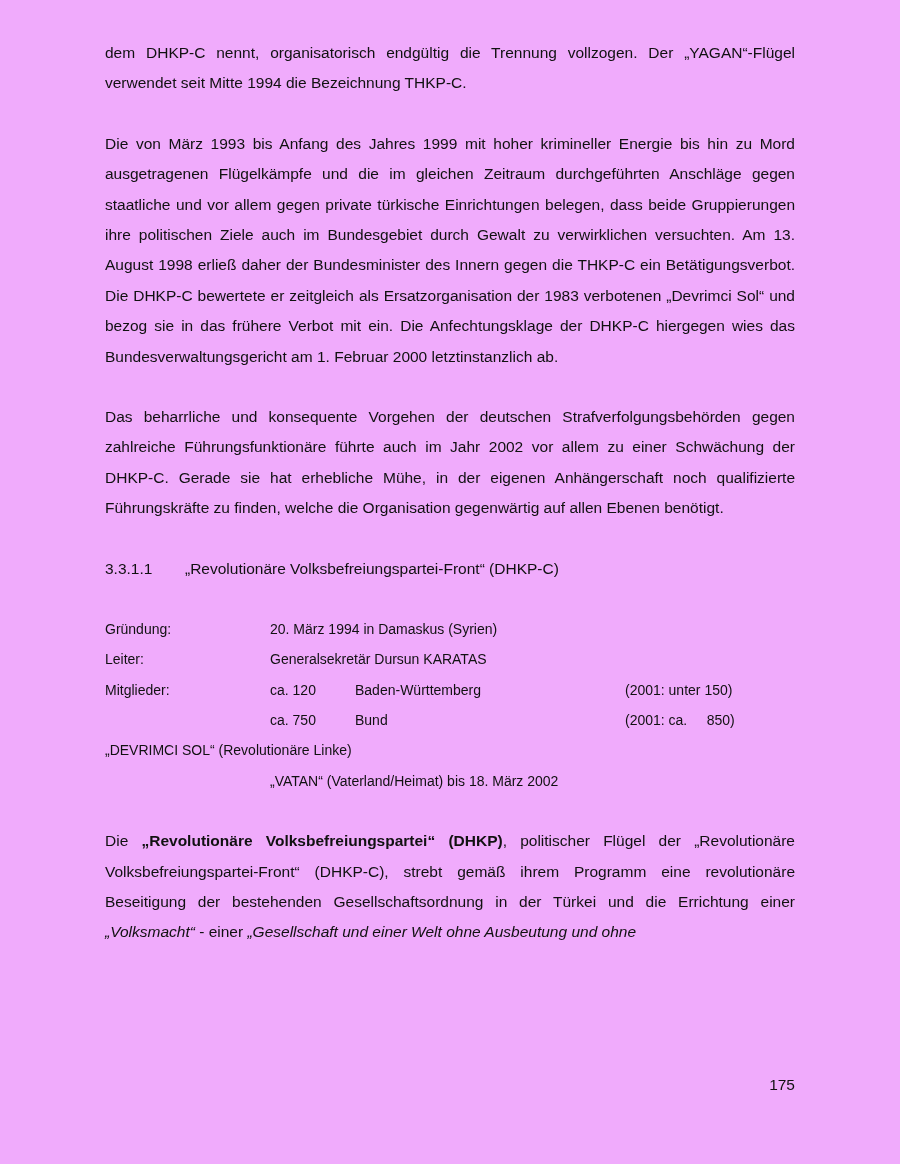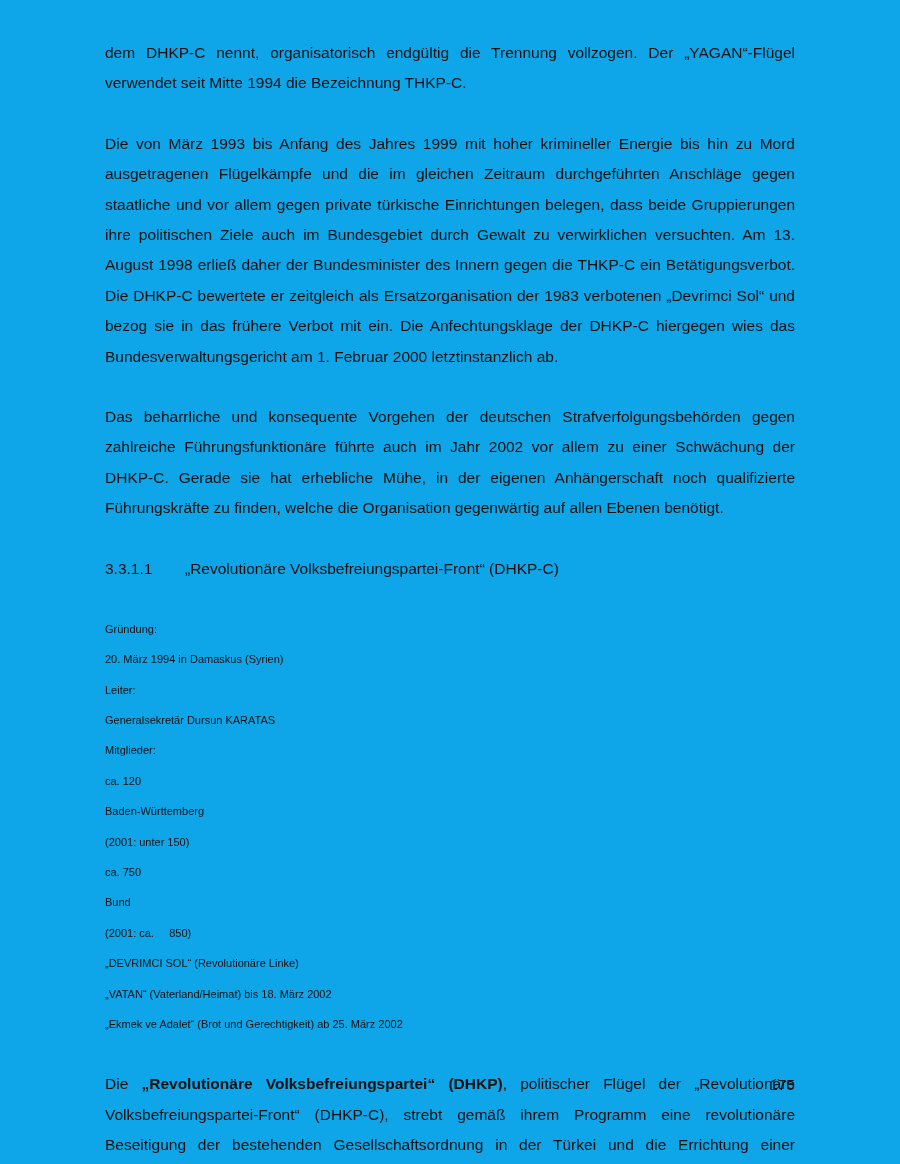--- a/index.html
+++ b/index.html
@@ -6,21 +6,21 @@
   html, body { background: #ffffff; }
   body {
     font-family: "Liberation Sans", "DejaVu Sans", sans-serif;
     color: #111111;
   }
   .page {
     position: relative;
     width: 900px;
     height: 1164px;
     margin: 0 auto;
-    background: #0ea5e9;
+    background: #f0abfc;
     overflow: hidden;
   }
   .content {
     padding: 38px 105px 0 105px;
   }
   .para {
     font-size: 15.5px;
     line-height: 30.4px;
     text-align: justify;
     margin-bottom: 30px;
@@ -38,23 +38,22 @@
     flex-shrink: 0;
   }
   .heading-title {
     flex: 1;
   }
   .info {
     margin-bottom: 30px;
   }
   .info-row {
     display: flex;
-    font-size: 11px;
+    font-size: 14px;
     line-height: 30.4px;
-    flex-direction: column;
   }
   .info-label { width: 165px; flex-shrink: 0; }
   .info-count { width: 85px; flex-shrink: 0; }
   .info-region { width: 270px; flex-shrink: 0; }
   .info-note { white-space: pre; }
   .info-value { flex: 1; }
   .bold { font-weight: bold; }
   .italic { font-style: italic; }
   .page-number {
     position: absolute;
@@ -111,21 +110,20 @@
         <span class="info-value">„DEVRIMCI SOL“ (Revolutionäre Linke)</span>
       </div>
 
       <div class="info-row">
         <span class="info-label"></span>
         <span class="info-value">„VATAN“ (Vaterland/Heimat) bis 18. März 2002</span>
       </div>
 
       <div class="info-row">
         <span class="info-label"></span>
-        <span class="info-value">„Ekmek ve Adalet“ (Brot und Gerechtigkeit) ab 25. März 2002</span>
       </div>
 
     </div>
 
     <p class="para">
       <span>Die </span><span class="bold">„Revolutionäre Volksbefreiungspartei“ (DHKP)</span><span>, politischer Flügel der „Revolutionäre Volksbefreiungspartei-Front“ (DHKP-C), strebt gemäß ihrem Programm eine revolutionäre Beseitigung der bestehenden Gesellschaftsordnung in der Türkei und die Errichtung einer </span><span class="italic">„Volksmacht“</span><span> - einer </span><span class="italic">„Gesellschaft und einer Welt ohne Ausbeutung und ohne</span>
     </p>
 
   </div>
 

